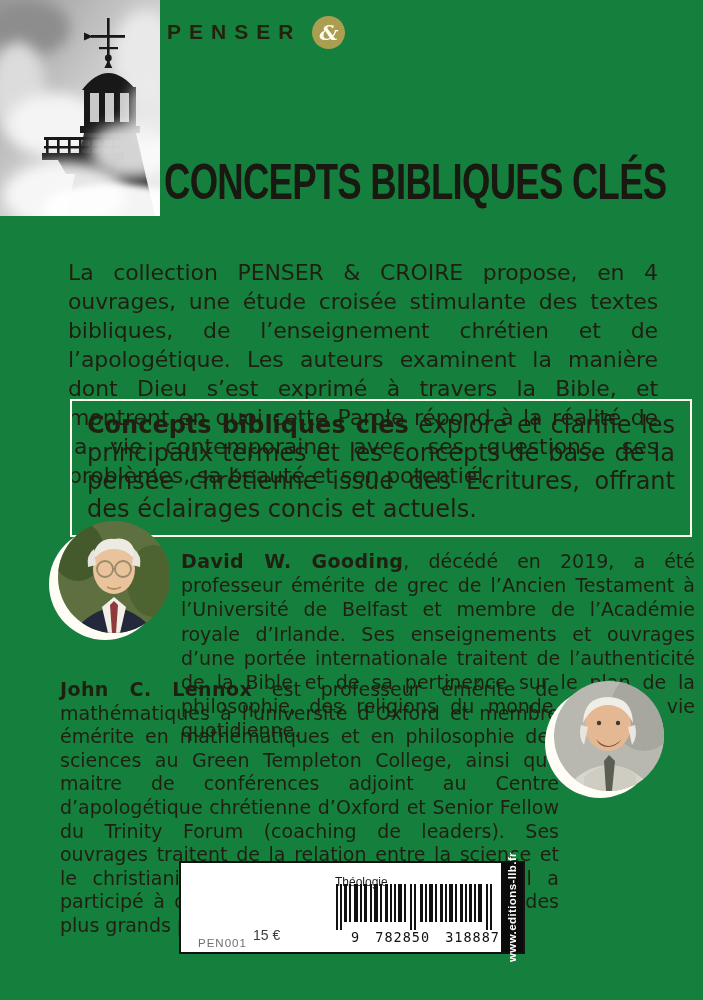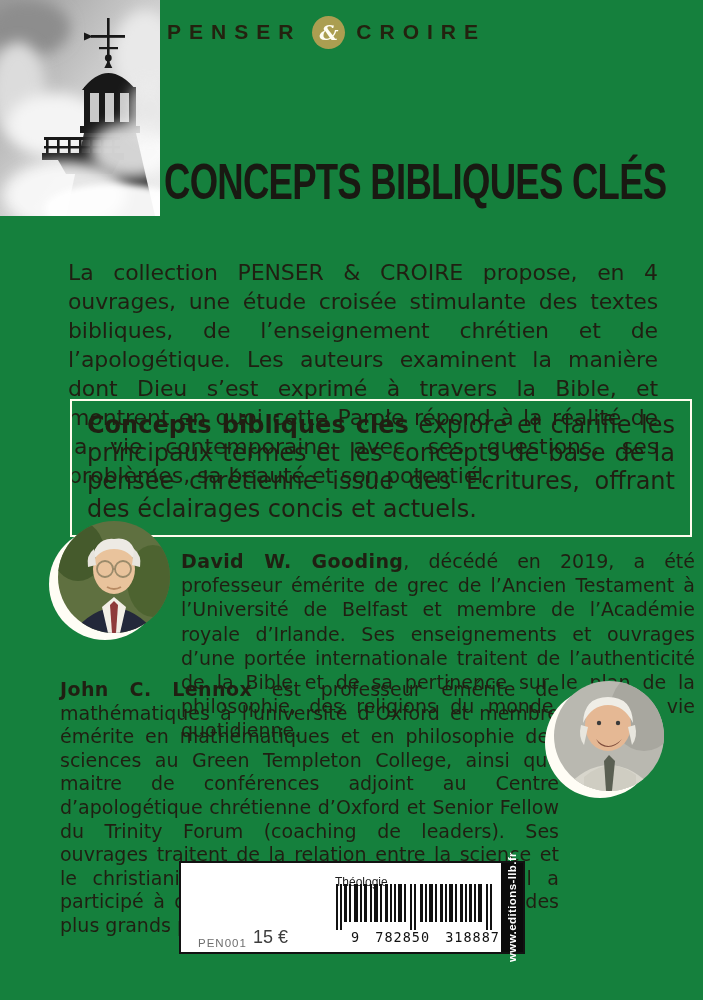--- a/index.html
+++ b/index.html
@@ -52,21 +52,21 @@
           border:2px solid #121212;box-sizing:border-box;}
   .logo-row{position:absolute;left:15px;top:12px;display:flex;gap:7px;}
   .logo-mark{width:43px;height:43px;background:#B5135F;flex:0 0 auto;}
   .logo-small{font-family:"Liberation Sans",sans-serif;font-weight:600;font-size:12px;
               letter-spacing:3.2px;color:#B5135F;line-height:12px;}
   .logo-big{font-family:"Liberation Sans",sans-serif;font-weight:700;font-size:40px;
             letter-spacing:2px;color:#B5135F;line-height:32px;}
   .ref{position:absolute;left:17px;top:74px;font-family:"Liberation Sans",sans-serif;
        font-size:11.5px;letter-spacing:1px;color:#6F6F6F;}
   .price{position:absolute;left:72px;top:64px;font-family:"Liberation Sans",sans-serif;
-         font-size:18px;color:#3D3D3D;}
+         font-size:14px;color:#3D3D3D;}
   .category{position:absolute;left:154px;top:12px;font-family:Liberation Sans, sans-serif;
             font-size:12px;color:#1E1E1E;}
   .bc{position:absolute;left:147px;top:21px;width:172px;height:46px;}
   .bc-digits{position:absolute;left:147px;top:66px;width:172px;text-align:right;
              font-family:"DejaVu Sans Mono",monospace;font-size:13.5px;color:#111;
              letter-spacing:1px;word-spacing:6px;}
   .web{position:absolute;right:0;top:0;width:22px;height:100%;background:#0B0B0B;
        display:flex;align-items:center;justify-content:center;}
   .web span{writing-mode:vertical-rl;transform:rotate(180deg);white-space:nowrap;
             font-family:"Liberation Sans",sans-serif;font-weight:700;font-size:11.5px;
@@ -130,21 +130,20 @@
       <ellipse cx="115" cy="208" rx="70" ry="24" fill="#FFFFFF" opacity=".95" filter="url(#bl2)"></ellipse>
       <ellipse cx="150" cy="110" rx="22" ry="30" fill="#EDEDED" opacity=".7" filter="url(#bl)"></ellipse>
     </svg>
   </div>
 
   <div class="series">
     <span class="word">PENSER</span>
     <span class="amp-badge">
       <span>&amp;</span>
     </span>
-    <span class="word">CROIRE</span>
   </div>
 
   <div class="title">CONCEPTS BIBLIQUES CLÉS</div>
 
   <p class="intro">La collection PENSER &amp; CROIRE propose, en 4 ouvrages, une étude croisée stimulante des textes bibliques, de l’enseignement chrétien et de l’apologétique. Les auteurs examinent la manière dont Dieu s’est exprimé à travers la Bible, et montrent en quoi cette Parole répond à la réalité de la vie contemporaine avec ses questions, ses problèmes, sa beauté et son potentiel.</p>
 
   <div class="hbox">
     <b>Concepts bibliques clés</b><span> explore et clarifie les principaux termes et les concepts de base de la pensée chrétienne issue des Écritures, offrant des éclairages concis et actuels.</span>
   </div>
 

